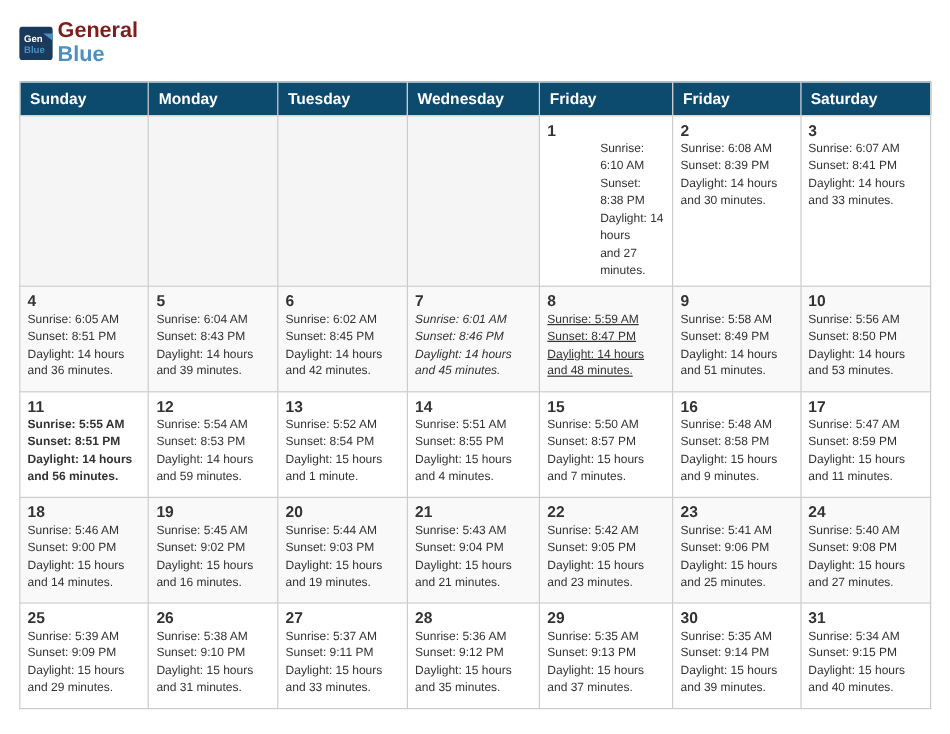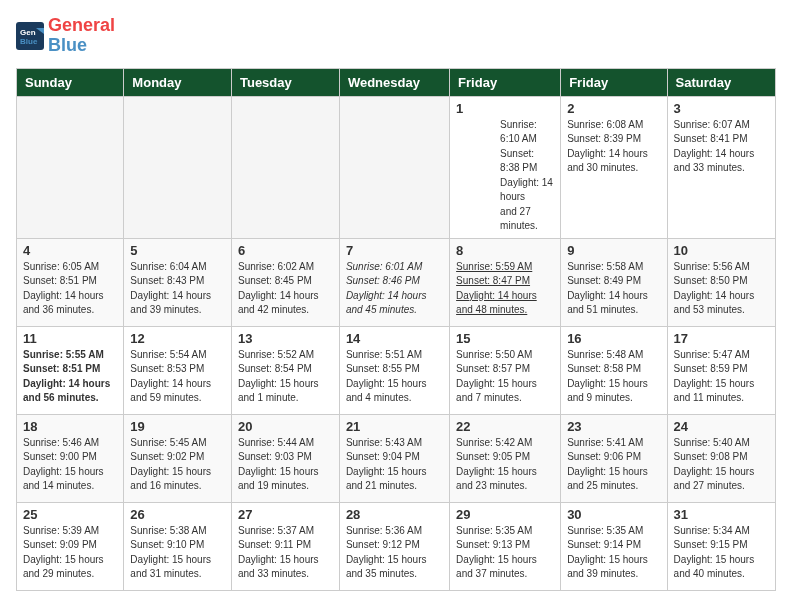--- a/index.html
+++ b/index.html
@@ -15,21 +15,21 @@
       align-items: center;
       margin-bottom: 4px;
     }
     .logo-text {
       font-size: 18px;
       font-weight: bold;
       color: #1a3a5c;
       line-height: 1.1;
     }
     .logo-text span {
-      color: #ef4444;
+      color: #7f1d1d;
     }
     .logo-icon {
       width: 28px;
       height: 28px;
       margin-right: 4px;
     }
     .title-section {
       text-align: right;
       margin-bottom: 4px;
     }
@@ -41,21 +41,21 @@
     .location {
       font-size: 16px;
       color: #333;
     }
     .calendar {
       width: 100%;
       border-collapse: collapse;
       margin-top: 8px;
     }
     .calendar th {
-      background-color: #14532d;
+      background-color: #0c4a6e;
       color: #fff;
       text-align: left;
       padding: 6px 8px;
       font-size: 13px;
       font-weight: bold;
       border: 1px solid #ccc;
     }
     .calendar td {
       vertical-align: top;
       border: 1px solid #ccc;

